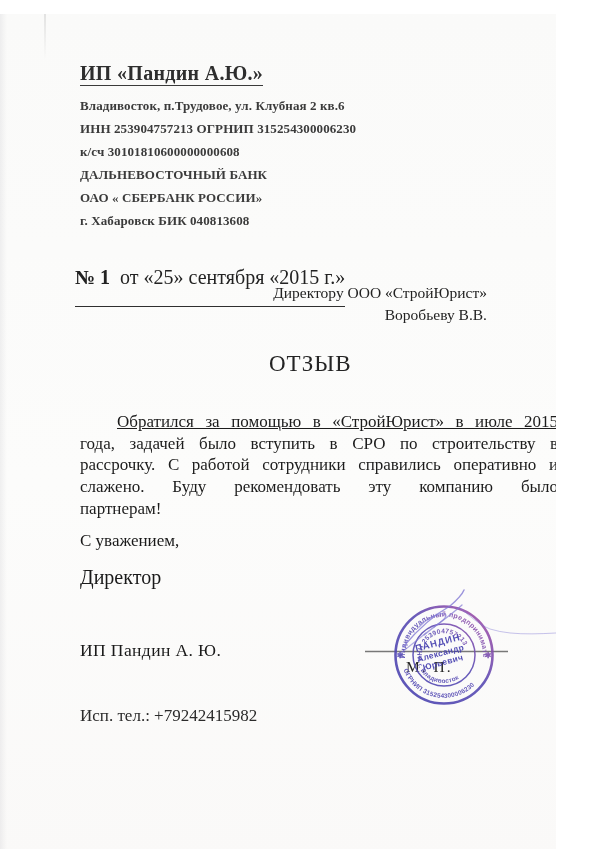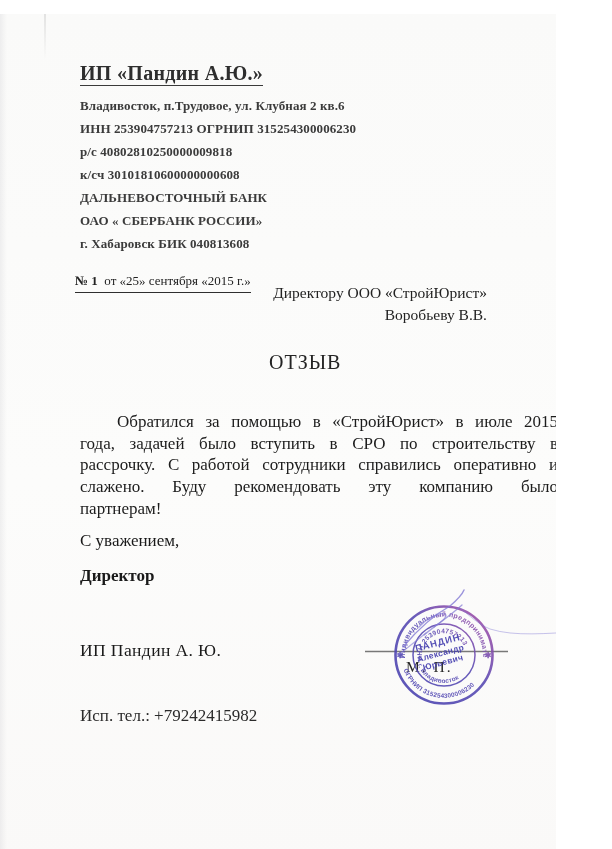--- a/index.html
+++ b/index.html
@@ -14,34 +14,34 @@
   .streak{position:absolute;pointer-events:none;}
   .streak-1{left:44px;top:0;width:2px;height:46px;background:linear-gradient(180deg,rgba(120,120,120,.18),rgba(120,120,120,0));}
   .streak-2{left:599px;top:545px;width:1px;height:160px;background:linear-gradient(180deg,rgba(130,130,150,0),rgba(130,130,150,.22),rgba(130,130,150,0));}
 
   .letterhead{position:absolute;left:80px;top:49px;color:#3b3b3b;}
   .lh-title{font-size:20px;font-weight:600;color:#2e2e2e;letter-spacing:.3px;
     display:inline-block;border-bottom:1.5px solid #3a3a3a;padding-bottom:2px;line-height:20px;}
   .lh-lines{margin-top:8px;}
   .lh-line{font-size:13px;font-weight:600;line-height:23px;letter-spacing:.1px;}
 
-  .refline{position:absolute;left:75px;top:259px;font-size:13px;white-space:pre;
-    border-bottom:1px solid #2f2f2f;padding-bottom:3px;color:#222;}
+  .refline{position:absolute;left:75px;top:252px;font-size:20px;white-space:pre;
+    border-bottom:1px solid #2f2f2f;padding-bottom:17px;color:#222;}
   .ref-num{font-weight:bold;}
   .addressee{position:absolute;right:69px;top:268px;text-align:right;font-size:15.5px;line-height:22px;color:#222;}
 
-  .doc-title{position:absolute;left:269px;top:337px;font-size:20px;letter-spacing:1px;color:#242424;}
+  .doc-title{position:absolute;left:269px;top:337px;font-size:23px;letter-spacing:1px;color:#242424;}
 
   .body-par{position:absolute;left:80px;top:397px;width:478px;font-size:17px;line-height:21.7px;color:#1c1c1c;}
   .bl{text-align:justify;text-align-last:justify;}
-  .bl-first{padding-left:37px;}
+  .bl-first{padding-left:37px;text-decoration:underline;}
   .bl-last{text-align:right;text-align-last:left;}
 
   .regards{position:absolute;left:80px;top:517px;font-size:17px;}
-  .position{position:absolute;left:80px;top:552px;font-size:17px;font-weight:bold;}
+  .position{position:absolute;left:80px;top:552px;font-size:20px;}
   .signer{position:absolute;left:80px;top:626px;font-size:17.5px;letter-spacing:.4px;}
   .phone{position:absolute;left:80px;top:692px;font-size:17px;color:#2b2b2b;}
 
   .stamp-svg{position:absolute;left:345px;top:550px;}
   .st{font-family:"Liberation Sans", sans-serif;font-weight:bold;fill:url(#ink);}
   .st-outer{font-size:7px;letter-spacing:.3px;}
   .st-ogrnip{font-size:6.4px;letter-spacing:.2px;}
   .st-inn{font-size:6.6px;letter-spacing:.3px;}
   .st-city{font-size:6.4px;letter-spacing:.2px;}
   .st-star{font-size:8px;text-anchor:middle;}
@@ -55,21 +55,20 @@
 
 <div class="page">
   <div class="streak streak-1"></div>
   <div class="streak streak-2"></div>
 
   <div class="letterhead">
     <div class="lh-title">ИП «Пандин А.Ю.»</div>
     <div class="lh-lines">
       <div class="lh-line">Владивосток, п.Трудовое, ул. Клубная 2 кв.6</div>
       <div class="lh-line">ИНН 253904757213 ОГРНИП 315254300006230</div>
-      <div class="lh-line">р/с 40802810250000009818</div>
       <div class="lh-line">к/сч 30101810600000000608</div>
       <div class="lh-line">ДАЛЬНЕВОСТОЧНЫЙ БАНК</div>
       <div class="lh-line">ОАО « СБЕРБАНК РОССИИ»</div>
       <div class="lh-line">г. Хабаровск БИК 040813608</div>
     </div>
   </div>
 
   <div class="refline"><span class="ref-num">№ 1</span><span>  от «25» сентября «2015 г.»</span></div>
 
   <div class="addressee">

